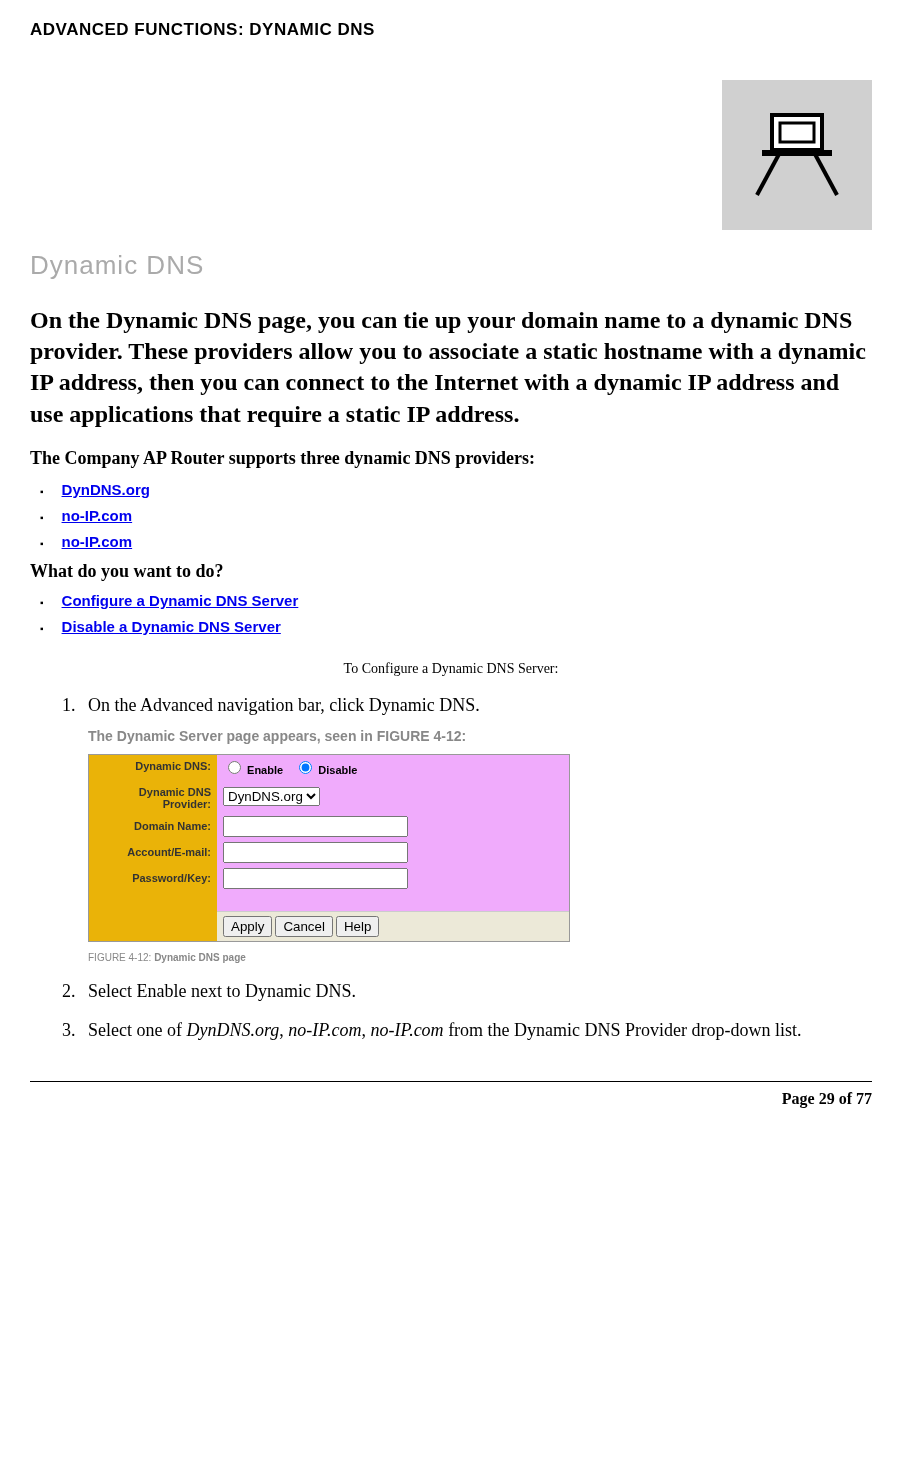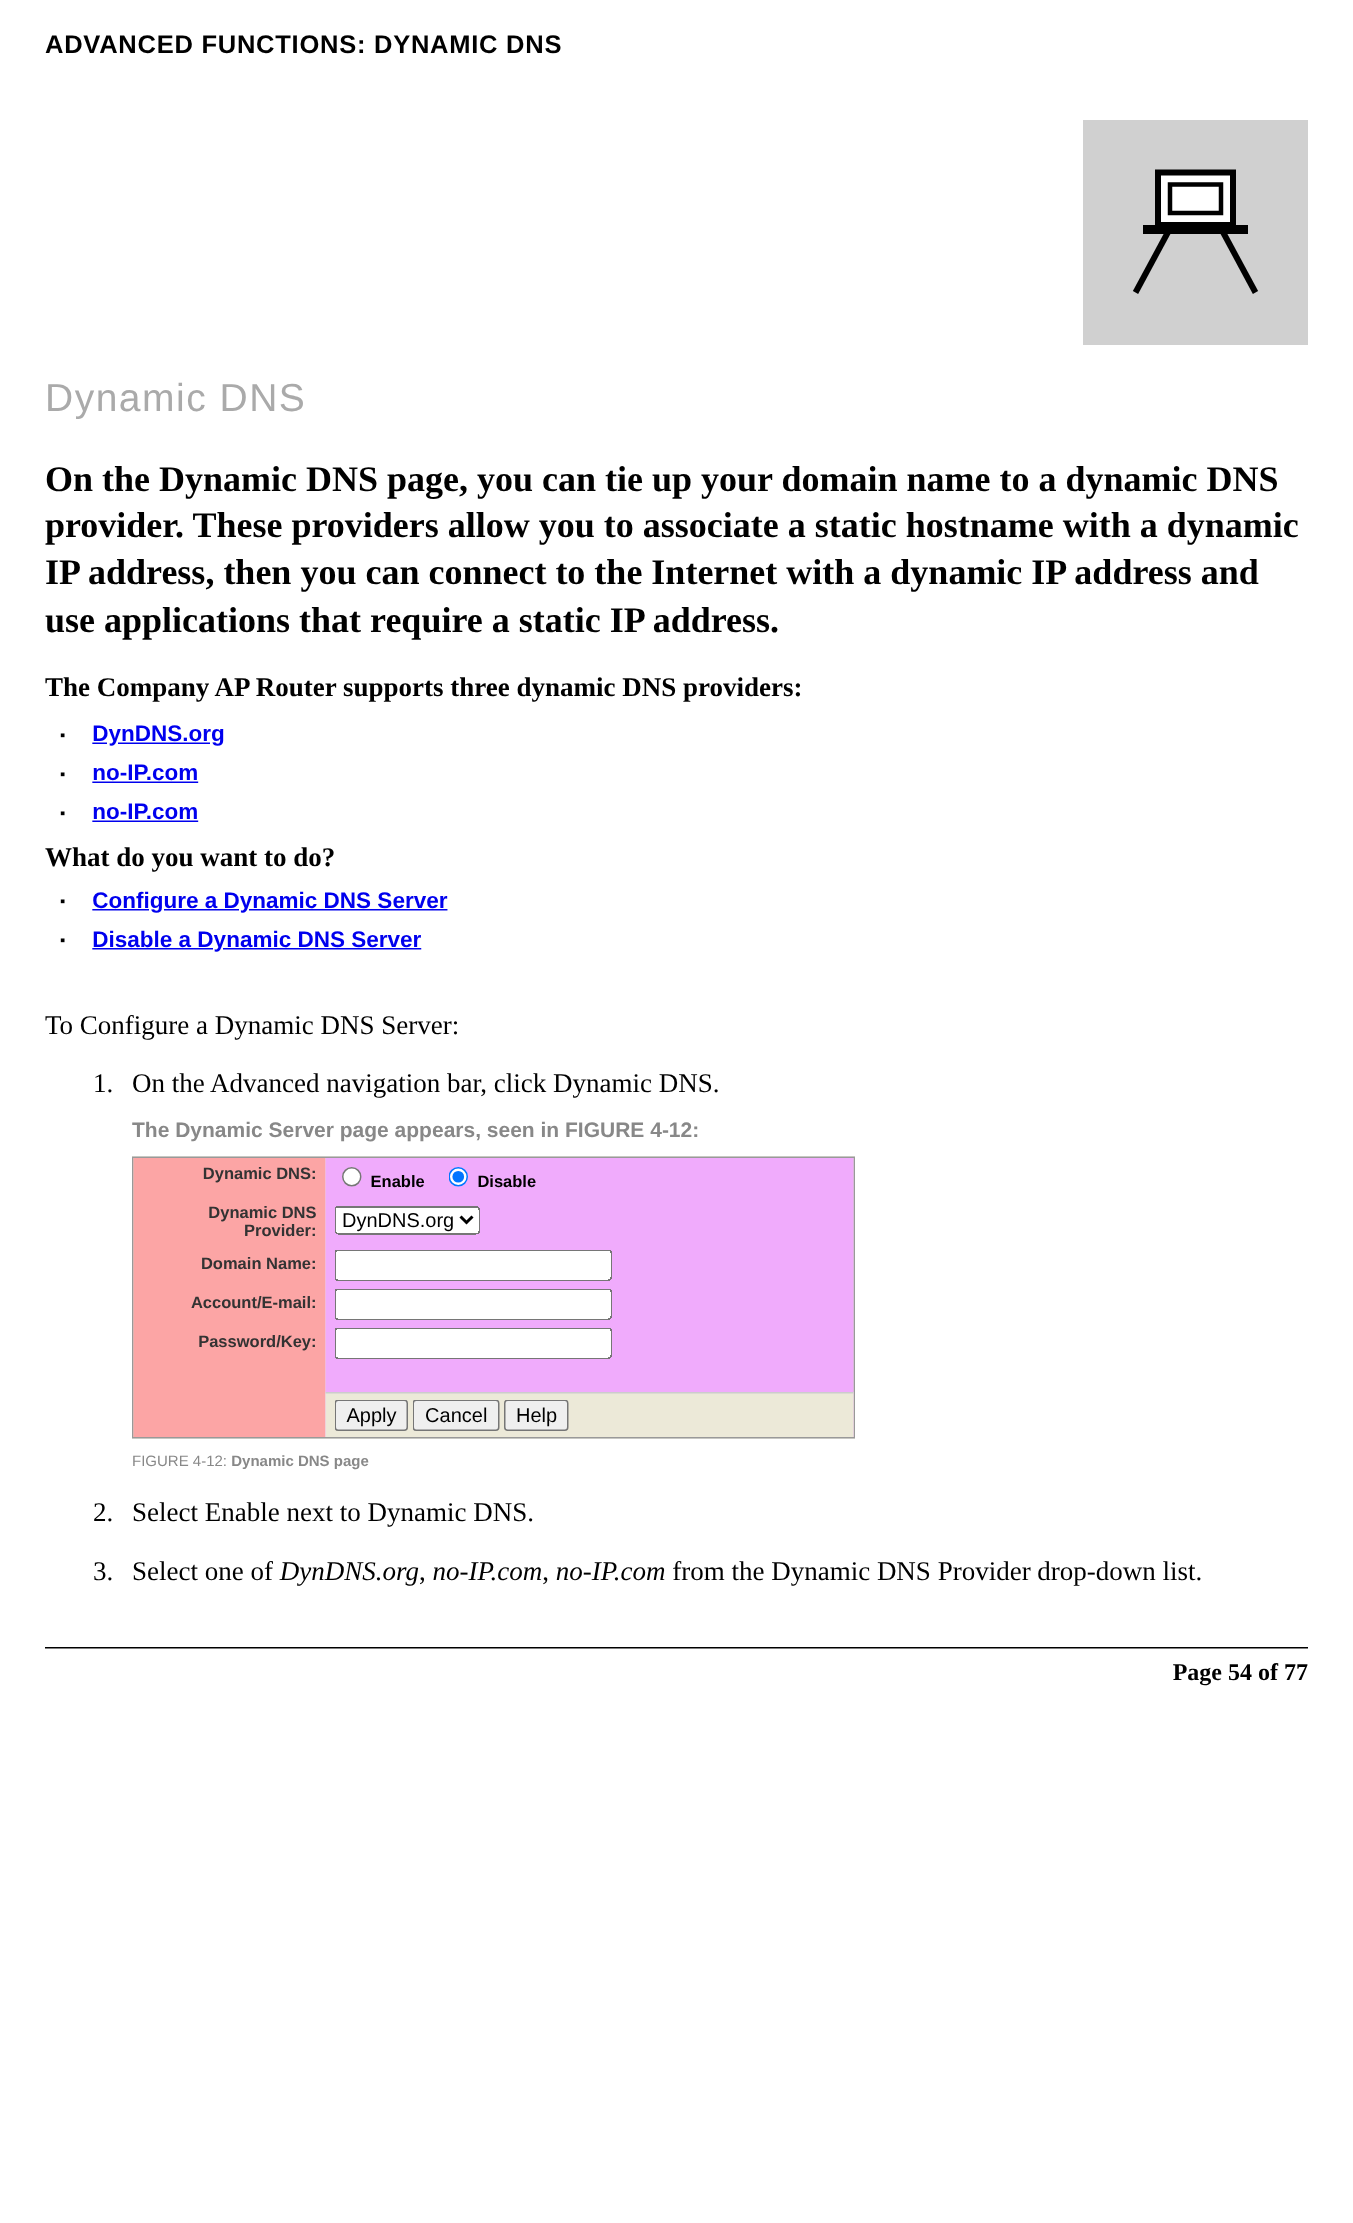--- a/index.html
+++ b/index.html
@@ -71,23 +71,24 @@
       font-weight: bold;
       font-size: 15px;
       text-decoration: underline;
     }
     .question {
       font-size: 18px;
       font-weight: bold;
       margin: 10px 0;
     }
     .section-head {
-      font-size: 18px;
-      margin-top: 37px;
+      font-size: 14px;
+      margin-top: 25px;
       margin-bottom: 18px;
+      text-align: center;
     }
     ol.steps {
       padding-left: 50px;
       margin-top: 0;
     }
     ol.steps > li {
       font-size: 18px;
       margin-bottom: 18px;
       padding-left: 8px;
     }
@@ -118,21 +119,21 @@
       font-weight: bold;
     }
     .screenshot-box {
       border: 1px solid #999;
       width: 480px;
       background: #ece9d8;
       font-family: Tahoma, sans-serif;
       font-size: 11px;
     }
     .screenshot-left-col {
-      background: #fca5a5;
+      background: #eab308;
       width: 128px;
       display: inline-block;
       vertical-align: top;
     }
     .screenshot-wrap {
       display: flex;
     }
     .screenshot-main {
       flex: 1;
       background: #f0abfc;
@@ -263,13 +264,13 @@
   <li>
     <span class="bold">Select </span><span>Enable</span><span class="bold"> next to </span><span>Dynamic DNS</span><span class="bold">.</span>
   </li>
 
   <li>
     <span class="bold">Select one of </span><span class="italic bold">DynDNS.org</span><span class="bold">, </span><span class="italic bold">no-IP.com</span><span class="bold">, </span><span class="italic bold">no-IP.com</span><span class="bold"> from the Dynamic DNS Provider drop-down list.</span>
   </li>
 </ol>
 
 <hr class="footer-line">
-<div class="footer">Page 54 of 77</div>
+<div class="footer">Page 29 of 77</div>
 
 </body></html>

